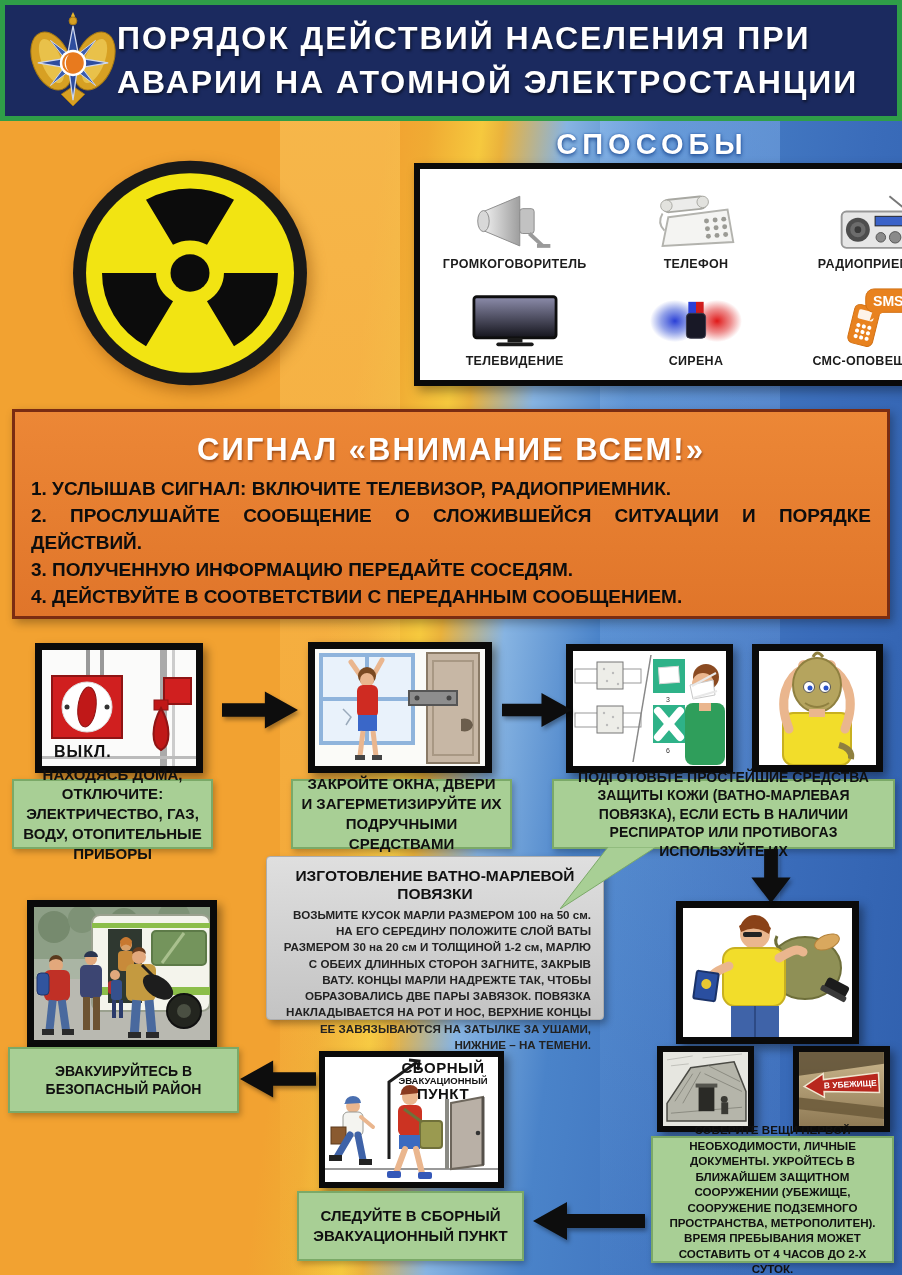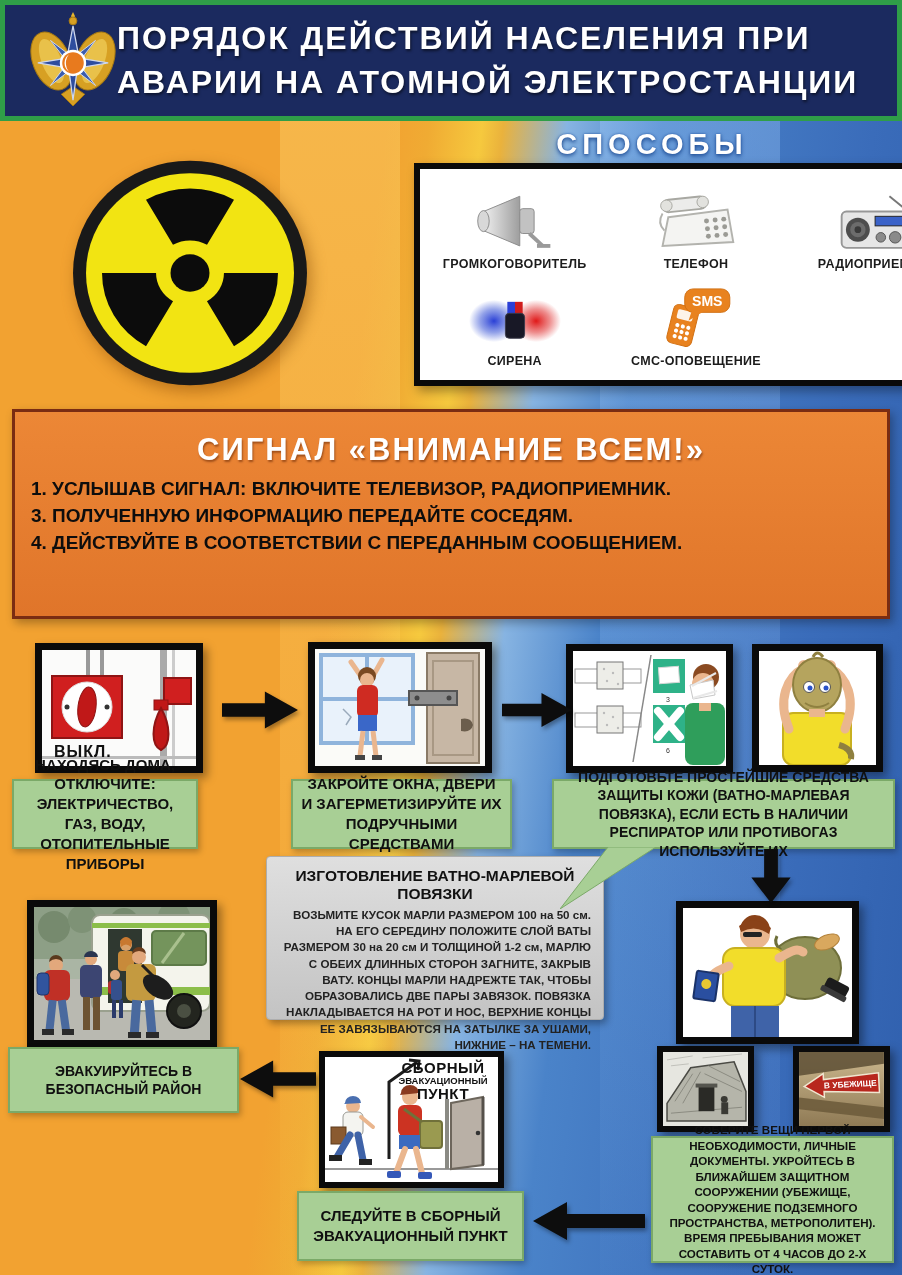--- a/index.html
+++ b/index.html
@@ -147,20 +147,34 @@
         <rect x="8" y="18" width="76" height="38" rx="5" fill="#e6e6e6" stroke="#979797" stroke-width="2"></rect>
         <circle cx="25" cy="37" r="12.5" fill="#4d4d4d"></circle>
         <circle cx="25" cy="37" r="8" fill="#6c6c6c"></circle>
         <circle cx="25" cy="37" r="3.5" fill="#3a3a3a"></circle>
         <rect x="43" y="23" width="31" height="10" fill="#3a62c8" stroke="#222"></rect>
         <circle cx="49" cy="45" r="5" fill="#8a8a8a" stroke="#555"></circle>
         <circle cx="64" cy="45" r="6" fill="#8a8a8a" stroke="#555"></circle>
         <rect x="74" y="40" width="6" height="3" fill="#777"></rect>
       </svg>
       <div class="method-label">РАДИОПРИЕМНИК</div>
+    </div>
+    <div class="method">
+      <svg width="92" height="56" viewBox="0 0 96 60">
+        <defs>
+            <linearGradient id="tvg" x1="0" y1="0" x2="0" y2="1">
+          <stop offset="0" stop-color="#8d8dac"></stop>
+              <stop offset="1" stop-color="#14141c"></stop>
+            </linearGradient>
+          </defs>
+        <rect x="4" y="4" width="88" height="44" rx="3" fill="url(#tvg)" stroke="#0e0e0e" stroke-width="3"></rect>
+        <rect x="40" y="48" width="16" height="5" fill="#1a1a1a"></rect>
+        <rect x="28" y="53" width="40" height="4" rx="2" fill="#1a1a1a"></rect>
+      </svg>
+      <div class="method-label">ТЕЛЕВИДЕНИЕ</div>
     </div>
     <div class="method">
       <svg width="92" height="56" viewBox="0 0 96 56">
         <defs>
           <radialGradient id="bg1">
               <stop offset="0" stop-color="#2a3fd6"></stop>
               <stop offset=".55" stop-color="#3a55d6" stop-opacity=".55"></stop>
               <stop offset="1" stop-color="#3a55d6" stop-opacity="0"></stop>
             </radialGradient>
           <radialGradient id="rg1">
@@ -198,20 +212,21 @@
         <polygon points="36,24 32,36 48,26" fill="#e8821f"></polygon>
         <text x="52" y="20" text-anchor="middle" font-size="15" font-weight="bold" fill="#ffffff">SMS</text>
       </svg>
       <div class="method-label">СМС-ОПОВЕЩЕНИЕ</div>
     </div>
   </div>
 
   <div class="signal-box">
     <div class="signal-title">СИГНАЛ «ВНИМАНИЕ ВСЕМ!»</div>
     <div class="signal-item">1. УСЛЫШАВ СИГНАЛ: ВКЛЮЧИТЕ ТЕЛЕВИЗОР, РАДИОПРИЕМНИК.</div>
+    <div class="signal-item j">2. ПРОСЛУШАЙТЕ СООБЩЕНИЕ О СЛОЖИВШЕЙСЯ СИТУАЦИИ И ПОРЯДКЕ ДЕЙСТВИЙ.</div>
     <div class="signal-item">3. ПОЛУЧЕННУЮ ИНФОРМАЦИЮ ПЕРЕДАЙТЕ СОСЕДЯМ.</div>
     <div class="signal-item">4. ДЕЙСТВУЙТЕ В СООТВЕТСТВИИ С ПЕРЕДАННЫМ СООБЩЕНИЕМ.</div>
   </div>
 
   <div class="img-frame" style="left:35px;top:643px;width:168px;height:130px;">
     <svg width="154" height="116" viewBox="0 0 154 116">
       <rect width="154" height="116" fill="#fbfbfa"></rect>
       <rect x="44" y="0" width="4" height="26" fill="#999"></rect>
       <rect x="58" y="0" width="4" height="26" fill="#999"></rect>
       <rect x="118" y="0" width="7" height="116" fill="#aaa"></rect>
@@ -221,21 +236,21 @@
       <circle cx="45" cy="57" r="25" fill="#ffffff" stroke="#e0e0e0"></circle>
       <ellipse cx="45" cy="57" rx="9" ry="20" fill="#c01818" stroke="#8f1414" transform="rotate(7 45 57)"></ellipse>
       <circle cx="25" cy="57" r="2.5" fill="#333"></circle>
       <circle cx="65" cy="57" r="2.5" fill="#333"></circle>
       <text x="12" y="107" font-size="16" font-weight="bold" fill="#111" letter-spacing="1">ВЫКЛ.</text>
       <rect x="122" y="28" width="27" height="26" fill="#d01f1f" stroke="#8f1414" stroke-width="2"></rect>
       <rect x="112" y="50" width="14" height="10" fill="#c01818" stroke="#8f1414"></rect>
       <path d="M119,58 C109,76 109,95 119,100 C129,95 129,76 119,58 Z" fill="#c01818" stroke="#8f1414" stroke-width="2"></path>
     </svg>
   </div>
-  <div class="green-box" style="left:12px;top:779px;width:186px;height:70px;font-size:15px;">НАХОДЯСЬ ДОМА, ОТКЛЮЧИТЕ: ЭЛЕКТРИЧЕСТВО, ГАЗ, ВОДУ, ОТОПИТЕЛЬНЫЕ ПРИБОРЫ</div>
+  <div class="green-box" style="left:12px;top:779px;width:201px;height:70px;font-size:15px;">НАХОДЯСЬ ДОМА, ОТКЛЮЧИТЕ: ЭЛЕКТРИЧЕСТВО, ГАЗ, ВОДУ, ОТОПИТЕЛЬНЫЕ ПРИБОРЫ</div>
 
   <svg class="flow-arrow" style="left:222px;top:691px;" width="76" height="38" viewBox="0 0 78 38">
     <polygon points="0,12 44,12 44,0 78,19 44,38 44,26 0,26" fill="#0d0d0d"></polygon>
   </svg>
 
   <div class="img-frame" style="left:308px;top:642px;width:184px;height:131px;">
     <svg width="170" height="117" viewBox="0 0 170 117">
       <rect width="170" height="117" fill="#fbfbf8"></rect>
       <rect x="6" y="6" width="92" height="88" fill="#e9f2fb" stroke="#8fb4dc" stroke-width="4"></rect>
       <line x1="52" y1="6" x2="52" y2="94" stroke="#8fb4dc" stroke-width="4"></line>

